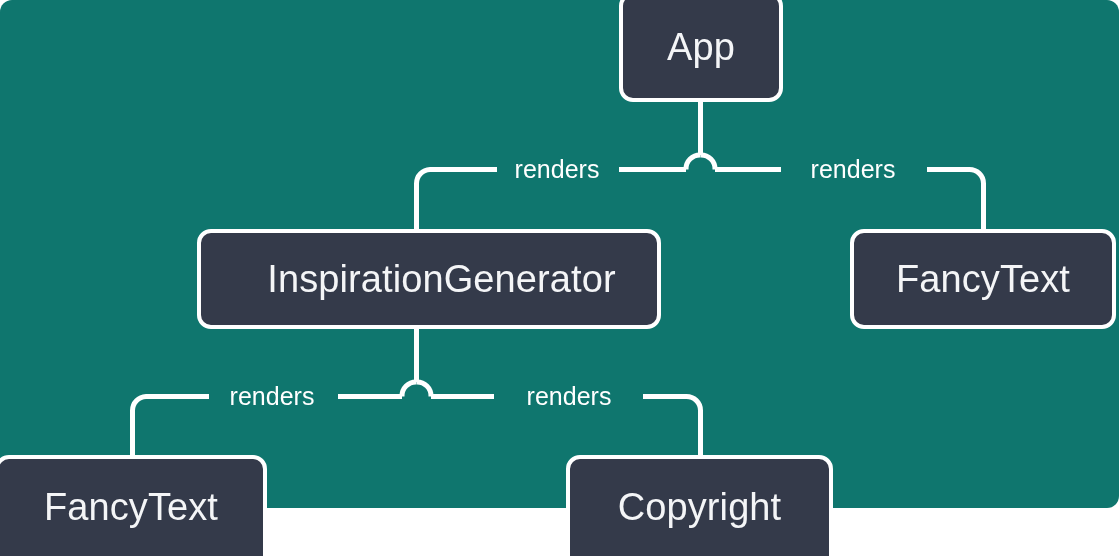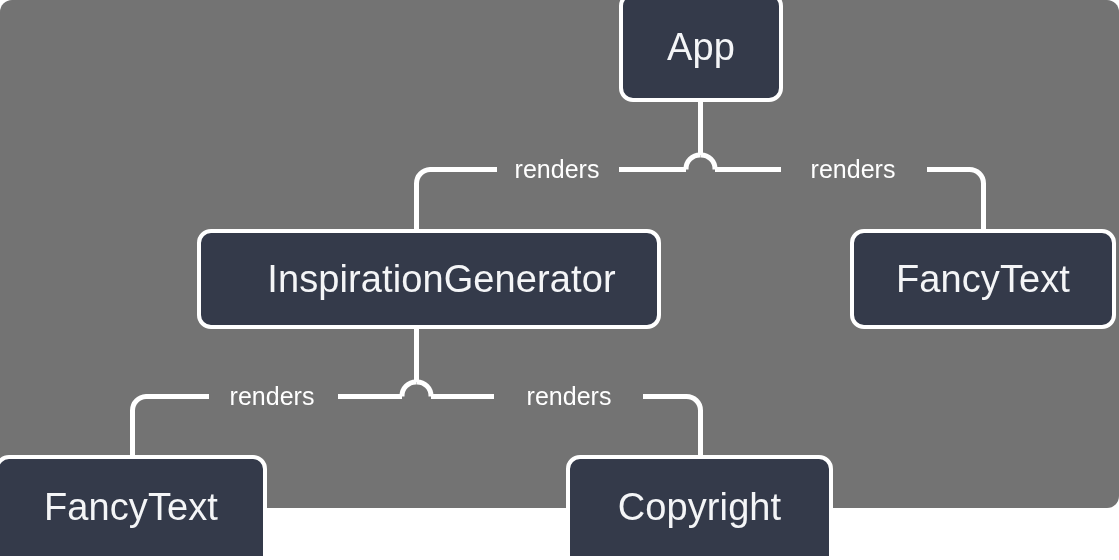--- a/index.html
+++ b/index.html
@@ -9,21 +9,21 @@
   body {
     width: 1119px;
     height: 560px;
     overflow: hidden;
     font-family: "Liberation Sans", sans-serif;
   }
   #diagram {
     position: relative;
     width: 1119px;
     height: 508px;
-    background: #737373;
+    background: #0f766e;
     border-radius: 12px;
   }
   #connectors {
     position: absolute;
     left: 0;
     top: 0;
     width: 1119px;
     height: 560px;
   }
   .node {

